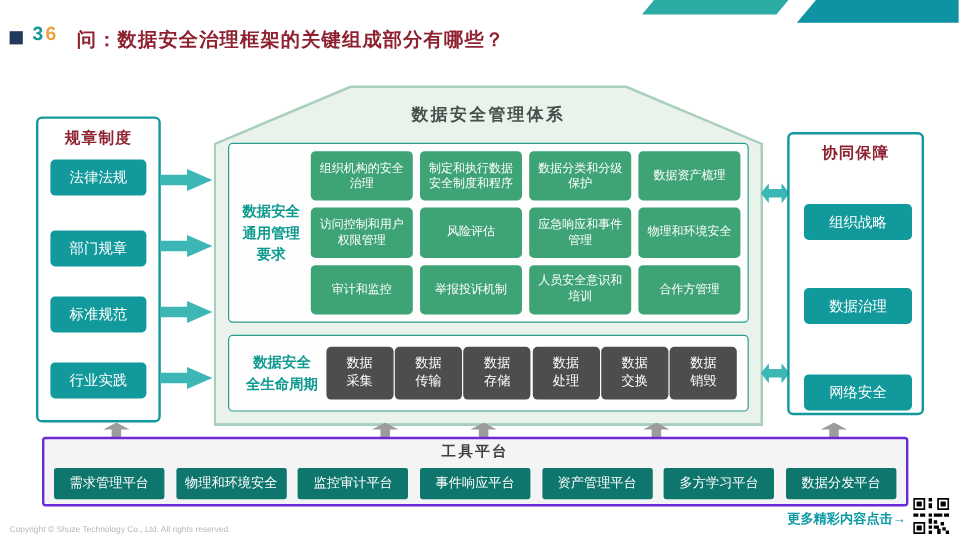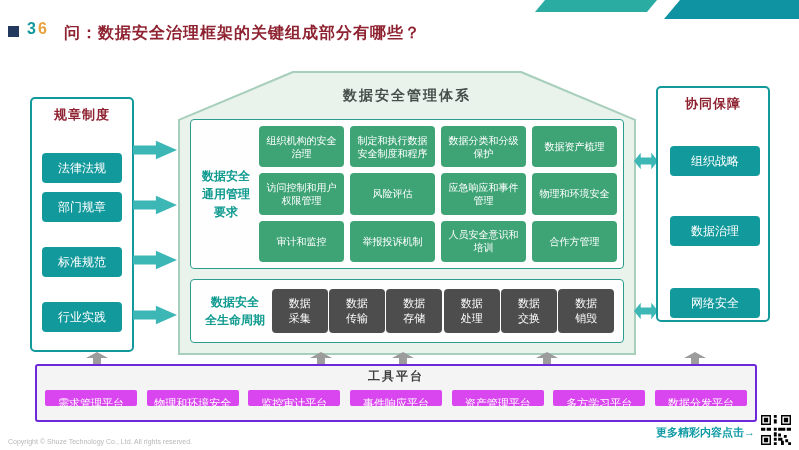--- a/index.html
+++ b/index.html
@@ -13,21 +13,21 @@
   
   .bullet { position:absolute; left:8px; top:26px; width:11px; height:11px; background:#24395e; }
   .hnum { position:absolute; left:27px; top:20px; font-size:16px; font-weight:bold; letter-spacing:2px; }
   .hnum .n1 { color:#12999c; }
   .hnum .n2 { color:#e8a23c; }
   .htitle { position:absolute; left:64px; top:23px; font-size:16px; font-weight:bold; color:#8e2230; letter-spacing:1px; }
 
   
   .panel { position:absolute; border:2px solid #12999c; border-radius:5px; background:#fff; }
   .panel-left { left:30px; top:97px; width:104px; height:255px; }
-  .panel-right { left:656px; top:86px; width:114px; height:236px; }
+  .panel-right { left:656px; top:110px; width:114px; height:236px; }
   .panel-title { position:absolute; top:7px; width:100%; text-align:center; font-size:13px; font-weight:bold; color:#8e2230; letter-spacing:1px; }
   .side-item { position:absolute; left:10px; height:30px; line-height:30px; background:#12999c; color:#fff; font-size:12px; text-align:center; border-radius:4px; }
   .panel-left .side-item { width:80px; }
   .panel-right .side-item { width:90px; left:12px; }
 
   
   .arrow-right { position:absolute; left:133px; width:44px; height:20px; background:#3db6b6;
     clip-path:polygon(0 28%, 52% 28%, 52% 4%, 100% 50%, 52% 96%, 52% 72%, 0 72%); }
   .arrow-double { position:absolute; left:634px; width:24px; height:18px; background:#3db6b6;
     clip-path:polygon(0 50%, 28% 4%, 28% 30%, 72% 30%, 72% 4%, 100% 50%, 72% 96%, 72% 70%, 28% 70%, 28% 96%); }
@@ -49,42 +49,42 @@
   .life-box .v-label { width:72px; flex:none; }
   .req-grid { flex:1; display:grid; grid-template-columns:repeat(4,1fr); gap:6px; margin-left:4px; }
   .cell { background:#3ea476; color:#fff; border-radius:4px; display:flex; align-items:center; justify-content:center; text-align:center; font-size:10px; line-height:1.3; padding:2px 4px; }
   .life-items { flex:1; display:flex; justify-content:space-around; align-items:center; }
   .life-item { width:56px; height:44px; background:#4d4d4d; color:#fff; border-radius:4px; font-size:11px; line-height:1.35; display:flex; align-items:center; justify-content:center; text-align:center; white-space:pre-line; }
 
   
   .tool-box { position:absolute; left:35px; top:364px; width:722px; height:58px; border:2px solid #6d28d9; border-radius:3px; background:#f4f4f4; }
   .tool-title { position:absolute; top:2px; width:100%; text-align:center; font-size:12px; font-weight:bold; color:#3f3f3f; letter-spacing:2px; }
   .tool-items { position:absolute; left:8px; right:8px; top:24px; display:flex; justify-content:space-between; }
-  .tool-item { width:92px; height:16px; line-height:26px; background:#d946ef; color:#fff; font-size:11px; text-align:center; border-radius:2px; }
+  .tool-item { width:92px; height:26px; line-height:26px; background:#0f766e; color:#fff; font-size:11px; text-align:center; border-radius:2px; }
 
   
   .copyright { position:absolute; left:8px; bottom:5px; font-size:7px; color:#b8b8b8; }
   .more-link { position:absolute; right:44px; bottom:10px; font-size:11px; font-weight:bold; color:#0e9aa5; }
   .qr { position:absolute; right:8px; bottom:5px; width:30px; height:30px; }
 </style>
 </head>
 <body>
 
 <div class="page">
 
   <div class="deco1"></div>
   <div class="deco2"></div>
 
   <div class="bullet"></div>
   <div class="hnum"><span class="n1">3</span><span class="n2">6</span></div>
   <div class="htitle">问：数据安全治理框架的关键组成部分有哪些？</div>
 
   <div class="panel panel-left">
     <div class="panel-title">规章制度</div>
-    <div class="side-item" style="top:54px">法律法规</div>
+    <div class="side-item" style="top:34px">法律法规</div>
     <div class="side-item" style="top:93px">部门规章</div>
     <div class="side-item" style="top:148px">标准规范</div>
     <div class="side-item" style="top:203px">行业实践</div>
   </div>
 
   <div class="arrow-right" style="top:140px"></div>
   <div class="arrow-right" style="top:195px"></div>
   <div class="arrow-right" style="top:250px"></div>
   <div class="arrow-right" style="top:305px"></div>
 

